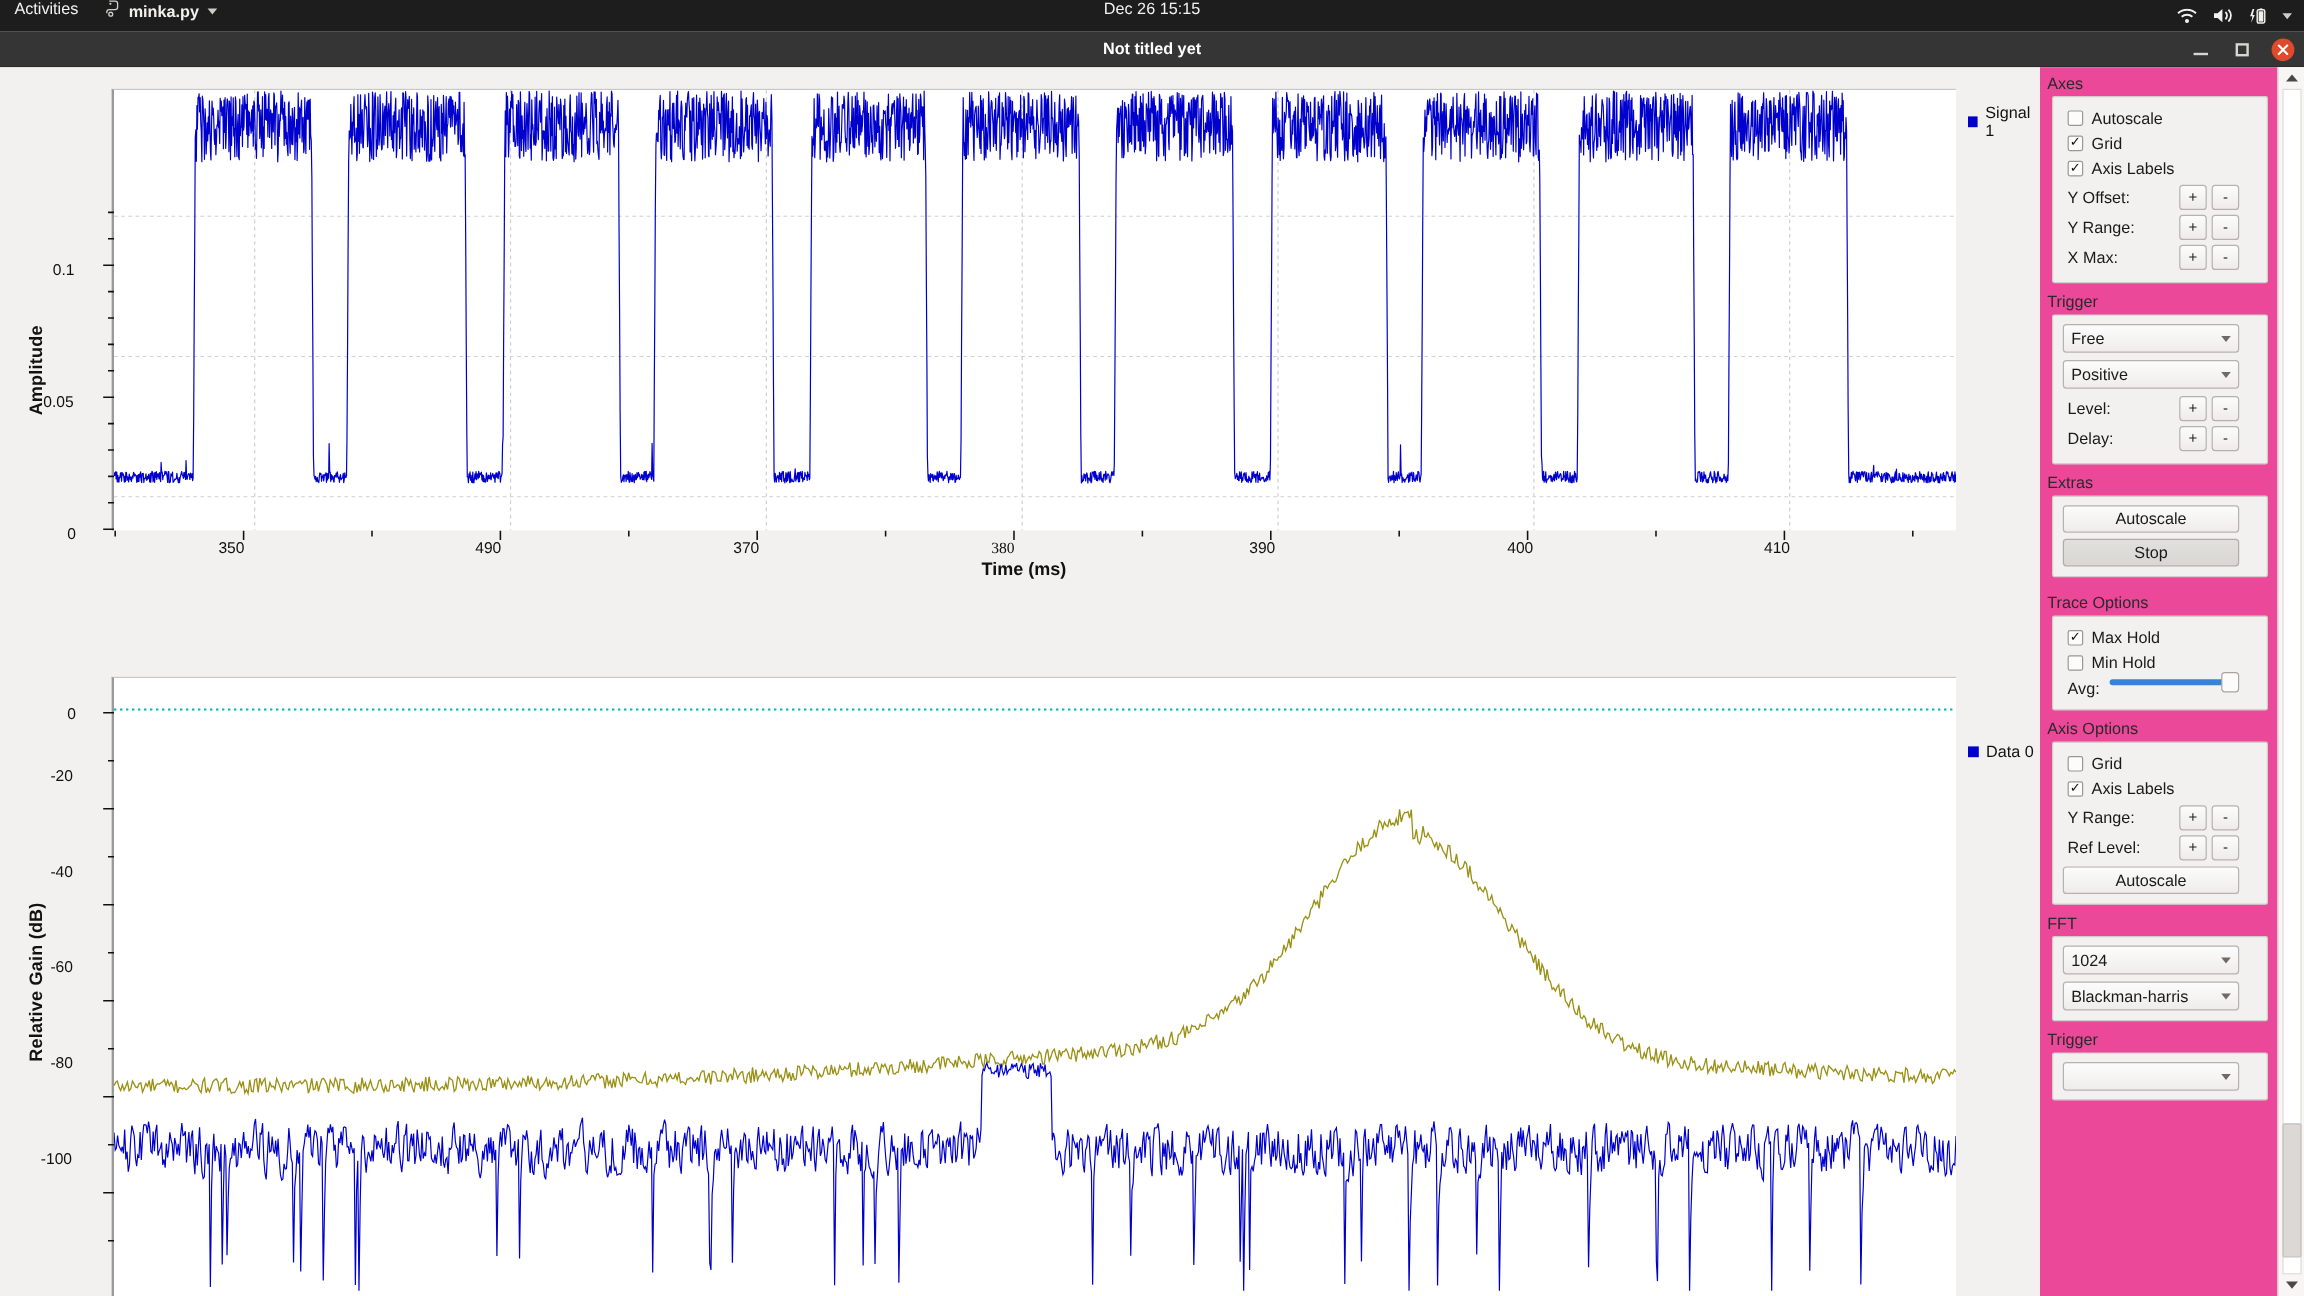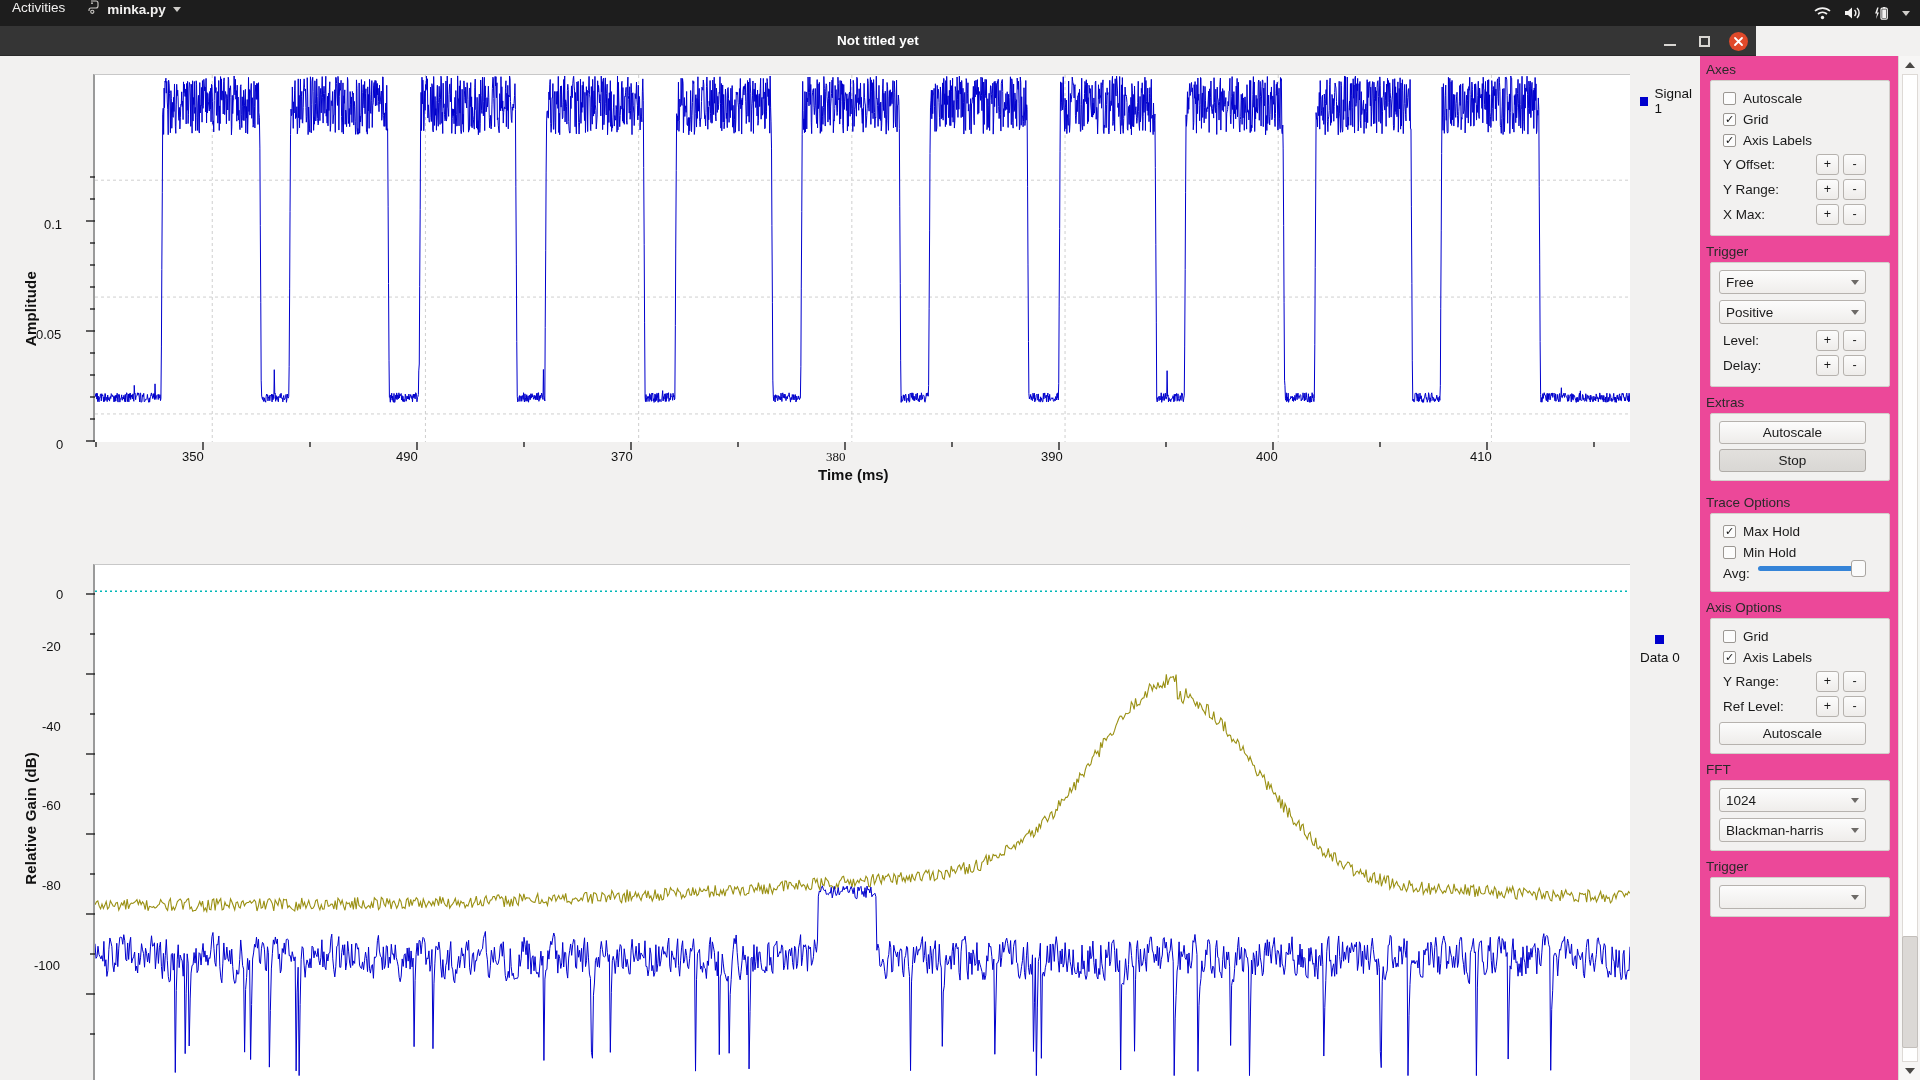--- a/index.html
+++ b/index.html
@@ -29,21 +29,21 @@
     color: #f2f1f0; font-size: 13.5px; pointer-events: none;
   }
   #tray {
     position: absolute; right: 10px; top: 0; height: 26px;
     display: flex; align-items: center; gap: 13px;
   }
   #tray svg { display: block; }
 
   
   #titlebar {
-    position: absolute; left: 0; top: 26px; width: 1756px; height: 30px;
+    position: absolute; left: 0; top: 26px; width: 1920px; height: 30px;
     background: #353535;
     border-bottom: 1px solid #2a2a2a;
     display: flex; align-items: center; justify-content: center;
   }
   #window-title {
     color: #ffffff; font-size: 13.5px; font-weight: bold;
   }
   #wincontrols {
     position: absolute; right: 8px; top: 0; height: 30px;
     display: flex; align-items: center; gap: 16px;
@@ -198,20 +198,21 @@
     <span>
       <svg width="13" height="15" viewBox="0 0 13 15">
         <path d="M4 1 h5 a2 2 0 0 1 2 2 v3 a2 2 0 0 1 -2 2 h-5 a2 2 0 0 0 -2 2 v1" fill="none" stroke="#cfcdc9" stroke-width="1.1"></path>
         <circle cx="5" cy="3.2" r="0.9" fill="#cfcdc9"></circle>
         <circle cx="5.3" cy="11.8" r="1.6" fill="none" stroke="#cfcdc9" stroke-width="1.1"></circle>
       </svg>
     </span>
     <span class="appname">minka.py</span>
     <span class="caret-down"></span>
   </div>
+  <div id="clock">Dec 26  15:15</div>
   <div id="tray">
     <span>
       <svg width="17" height="13" viewBox="0 0 17 13">
         <path d="M1 4 A11 11 0 0 1 16 4" fill="none" stroke="#f2f1f0" stroke-width="1.7"></path>
         <path d="M4 7 A7 7 0 0 1 13 7" fill="none" stroke="#f2f1f0" stroke-width="1.7"></path>
         <circle cx="8.5" cy="10.5" r="1.7" fill="#f2f1f0"></circle>
       </svg>
     </span>
     <span>
       <svg width="17" height="14" viewBox="0 0 17 14">
@@ -319,21 +320,21 @@
           <line x1="1287" y1="0" x2="1287" y2="5"></line>
         <line x1="1394" y1="0" x2="1394" y2="8"></line>
           <line x1="1501" y1="0" x2="1501" y2="5"></line>
         <line x1="3" y1="0" x2="3" y2="5"></line>
       </g>
     </svg>
   </div>
 
   <div class="plot-block" id="plot-bottom">
     <div class="ylabel" style="left:22px; top:160px;">Relative Gain (dB)</div>
-    <div class="legend" style="left:1640px; top:43px;flex-direction:column;">
+    <div class="legend" style="left:1640px; top:27px;">
       <span class="swatch"></span>
       <span>Data 0</span>
     </div>
 
     <div class="tick-lbl" style="left:56px; top:-5px;">0</div>
     <div class="tick-lbl" style="left:42px; top:47px;">-20</div>
     <div class="tick-lbl" style="left:42px; top:127px;">-40</div>
     <div class="tick-lbl" style="left:42px; top:206px;">-60</div>
     <div class="tick-lbl" style="left:42px; top:286px;">-80</div>
     <div class="tick-lbl" style="left:34px; top:366px;">-100</div>

